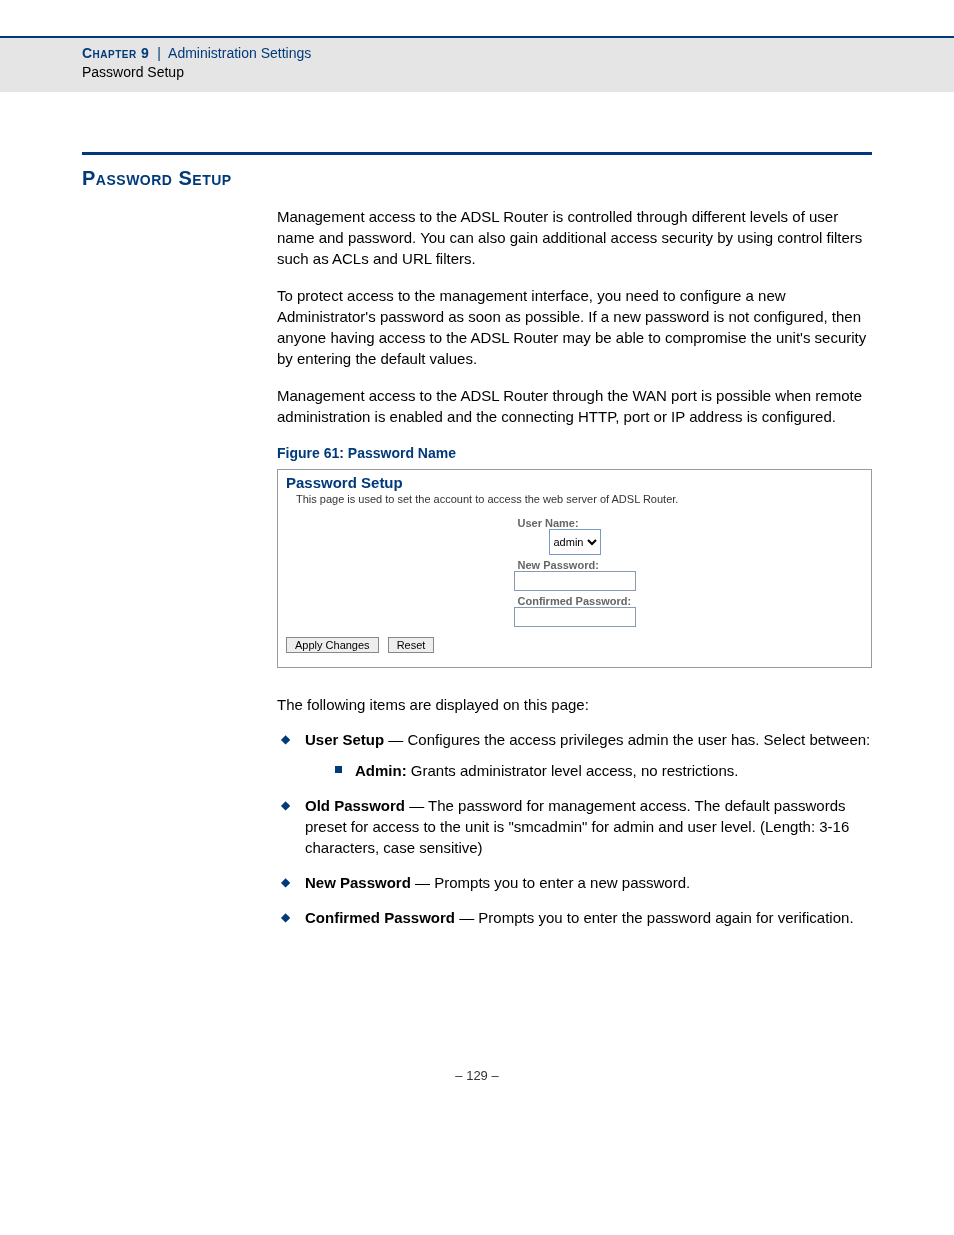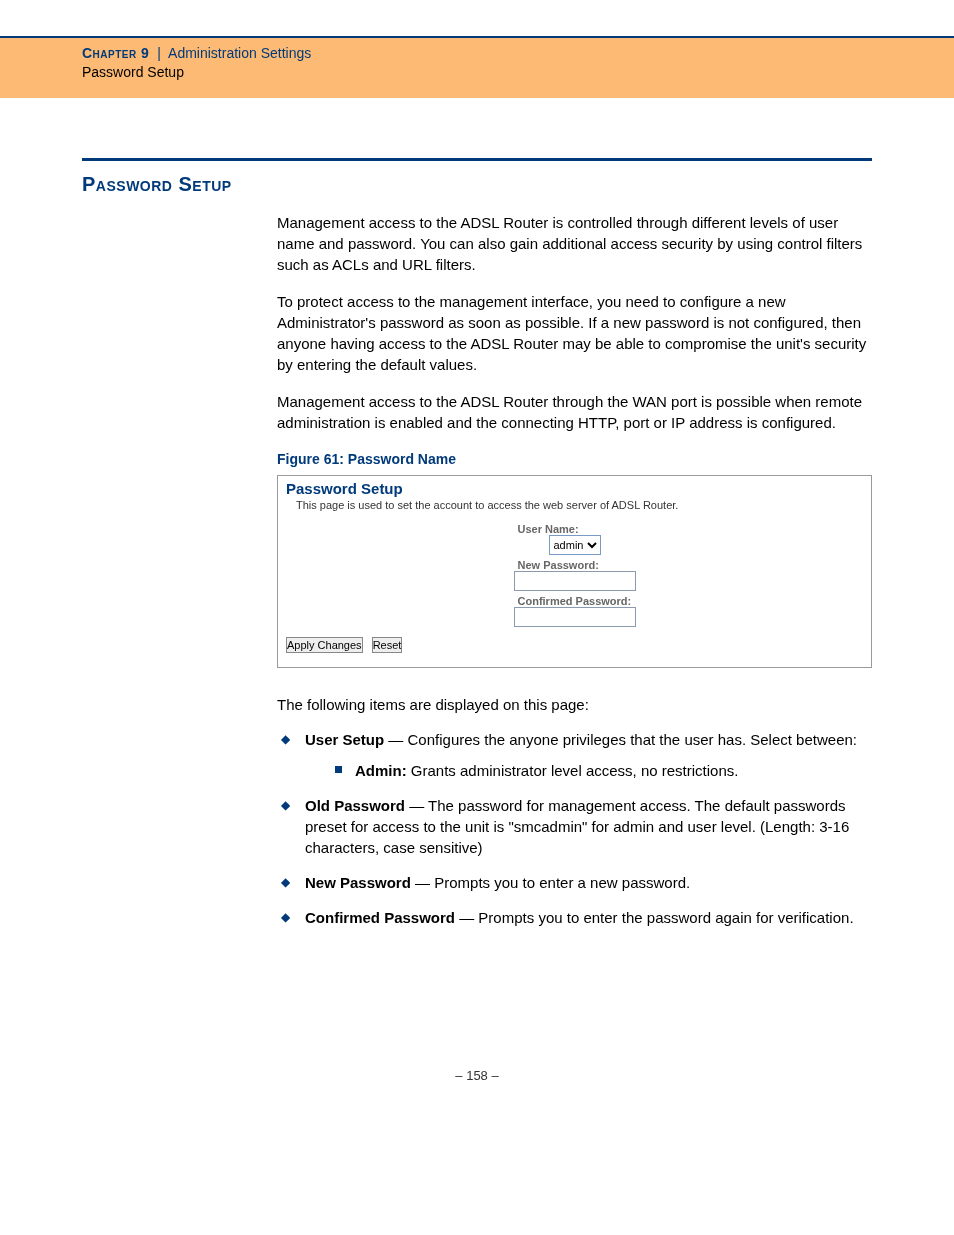--- a/index.html
+++ b/index.html
@@ -8,23 +8,23 @@
     background: #ffffff;
     font-family: Verdana, Geneva, sans-serif;
     color: #000000;
     width: 954px;
   }
   .top-band {
     height: 36px;
     background: #ffffff;
   }
   .header-band {
-    background: #fdba74;
+    background: #e5e5e5;
     border-top: 2px solid #003a7a;
-    padding: 6px 0 16px 0;
+    padding: 6px 0 10px 0;
   }
   .header-inner {
     margin-left: 82px;
     font-size: 14px;
     line-height: 1.35;
   }
   .chapter-label { color: #003a7a; font-weight: bold; }
   .chapter-9 { font-variant: small-caps; letter-spacing: 0.5px; }
   .header-divider { color: #003a7a; padding: 0 4px; }
   .header-section { color: #003a7a; }
@@ -88,36 +88,36 @@
     flex-direction: column;
   }
   .form-label {
     width: 114px;
     font-weight: bold;
     color: #666666;
     font-size: 11px;
   }
   .form-select {
     font-size: 11px;
-    height: 20px;
+    height: 26px;
     border: 1px solid #7a9ac6;
     background: #ffffff;
   }
   .form-text {
     height: 16px;
     width: 116px;
     border: 1px solid #8a9bb0;
     font-size: 11px;
   }
   .btn-row {
     margin-top: 10px;
   }
   .fig-btn {
     font-size: 11px;
-    padding: 1px 0;
+    padding: 1px 8px;
     background: #eeeeee;
     border: 1px solid #888888;
     margin-right: 6px;
   }
 
   .intro-line {
     font-size: 15px;
     margin: 28px 0 16px 0;
   }
 
@@ -200,31 +200,31 @@
       <div class="btn-row">
         <button class="fig-btn">Apply Changes</button>
         <button class="fig-btn">Reset</button>
       </div>
     </div>
 
     <div class="intro-line">The following items are displayed on this page:</div>
 
     <ul class="d-list">
       <li>
-        <span class="bold">User Setup</span><span> — Configures the anyone privileges that the user has. Select between:</span>
+        <span class="bold">User Setup</span><span> — Configures the access privileges admin the user has. Select between:</span>
         <ul class="s-list">
           <li><span class="bold">Admin:</span><span> Grants administrator level access, no restrictions.</span></li>
         </ul>
       </li>
       <li>
         <span class="bold">Old Password</span><span> — The password for management access. The default passwords preset for access to the unit is "smcadmin" for admin and user level. (Length: 3-16 characters, case sensitive)</span>
       </li>
       <li>
         <span class="bold">New Password</span><span> — Prompts you to enter a new password.</span>
       </li>
       <li>
         <span class="bold">Confirmed Password</span><span> — Prompts you to enter the password again for verification.</span>
       </li>
     </ul>
   </div>
 </div>
 
-<div class="page-num">–  158  –</div>
+<div class="page-num">–  129  –</div>
 
 </body></html>

